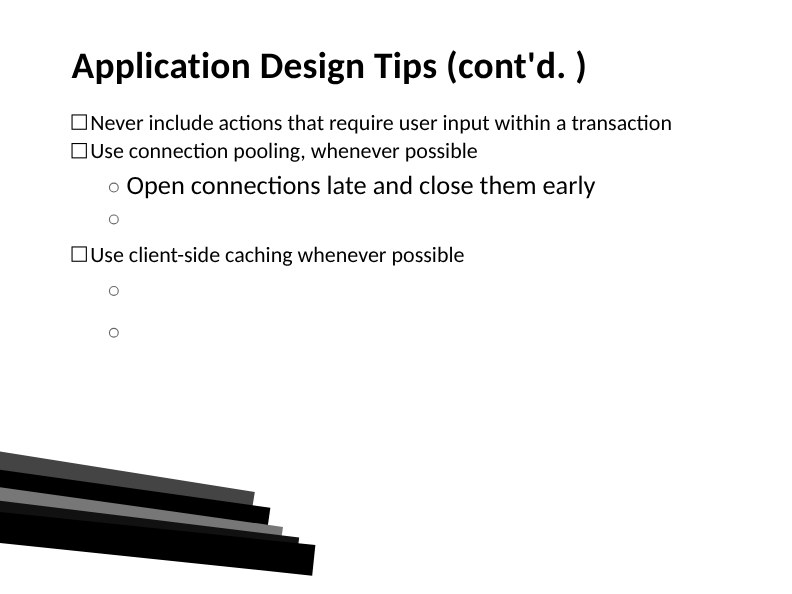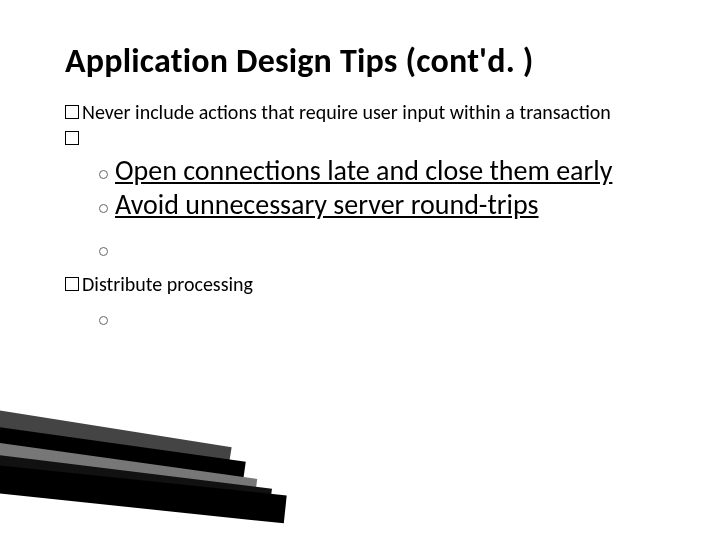--- a/index.html
+++ b/index.html
@@ -2,55 +2,55 @@
 <html><head>
 <meta charset="utf-8">
 <style>
   * { margin: 0; padding: 0; box-sizing: border-box; }
   html, body { width: 720px; height: 540px; background: #fff; font-family: Calibri, "Segoe UI", Arial, sans-serif; color: #000; overflow: hidden; }
   .slide { position: relative; width: 720px; height: 474px; padding: 40px 76px 0 48px; margin-left: 17px; }
   .title { font-size: 34px; font-weight: 700; color: #000; margin-bottom: 20px; letter-spacing: 0.2px; }
   .bullet-l1 { font-size: 20px; line-height: 1.18; margin-bottom: 2px; }
   .bullet-l1 .box { display: inline-block; width: 14px; height: 14px; border: 1.5px solid #000; margin-right: 3px; position: relative; top: 0px; }
   .sub-group { margin: 4px 0 8px 34px; }
-  .bullet-l2 { font-size: 28px; line-height: 1.22; text-decoration: underline; }
+  .bullet-l2 { font-size: 24px; line-height: 1.22; }
   .bullet-l2 .ring { display: inline-block; width: 9px; height: 9px; border: 1.5px solid #666; border-radius: 50%; margin-right: 7px; position: relative; top: -1px; }
   .decor { position: absolute; left: -10px; bottom: -10px; width: 260px; height: 120px; pointer-events: none; }
   .decor .bar { position: absolute; transform-origin: left center; }
   .bar.b1 { width: 250px; height: 22px; background: #444; left: -24px; bottom: 54px; transform: rotate(9deg); }
   .bar.b2 { width: 270px; height: 20px; background: #000; left: -30px; bottom: 40px; transform: rotate(8deg); }
   .bar.b3 { width: 280px; height: 14px; background: #777; left: -28px; bottom: 30px; transform: rotate(8deg); }
   .bar.b4 { width: 300px; height: 20px; background: #111; left: -34px; bottom: 12px; transform: rotate(7deg); }
   .bar.b5 { width: 320px; height: 28px; background: #000; left: -40px; bottom: -6px; transform: rotate(6deg); }
 </style>
 </head>
 <body>
 
 <div class="slide">
   <h1 class="title">Application Design Tips (cont'd. )</h1>
 
   <div class="bullet-l1">
     <span class="box"></span><span>Never include actions that require user input within a transaction</span>
   </div>
 
   <div class="bullet-l1">
-    <span class="box"></span>
+    <span class="box"></span><span>Use connection pooling, whenever possible</span>
   </div>
   <div class="sub-group">
     <div class="bullet-l2"><span class="ring"></span><span>Open connections late and close them early</span></div>
-    <div class="bullet-l2"><span class="ring"></span><span>Avoid unnecessary server round-trips</span></div>
+    <div class="bullet-l2"><span class="ring"></span></div>
   </div>
 
+  <div class="bullet-l1">
+    <span class="box"></span><span>Use client-side caching whenever possible</span>
+  </div>
   <div class="sub-group">
     <div class="bullet-l2"><span class="ring"></span></div>
   </div>
 
-  <div class="bullet-l1">
-    <span class="box"></span><span>Distribute processing</span>
-  </div>
   <div class="sub-group">
     <div class="bullet-l2"><span class="ring"></span></div>
   </div>
 
   <div class="decor">
     <div class="bar b1"></div>
     <div class="bar b2"></div>
     <div class="bar b3"></div>
     <div class="bar b4"></div>
     <div class="bar b5"></div>

